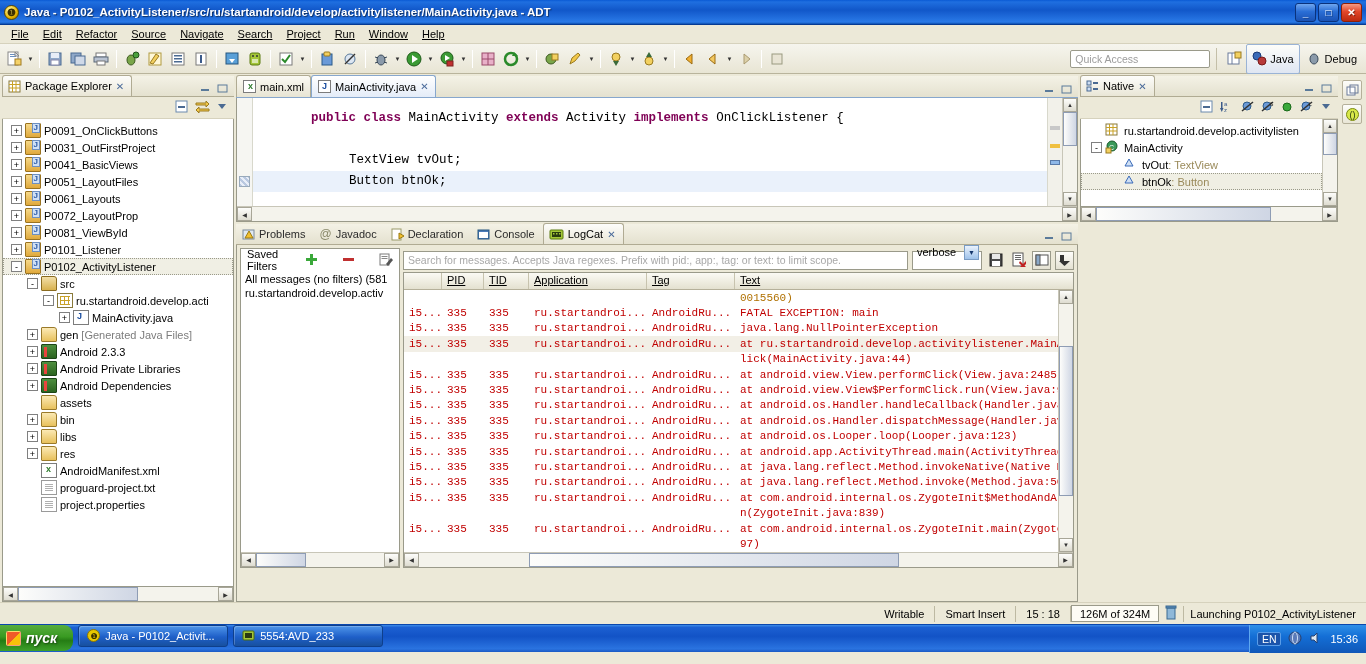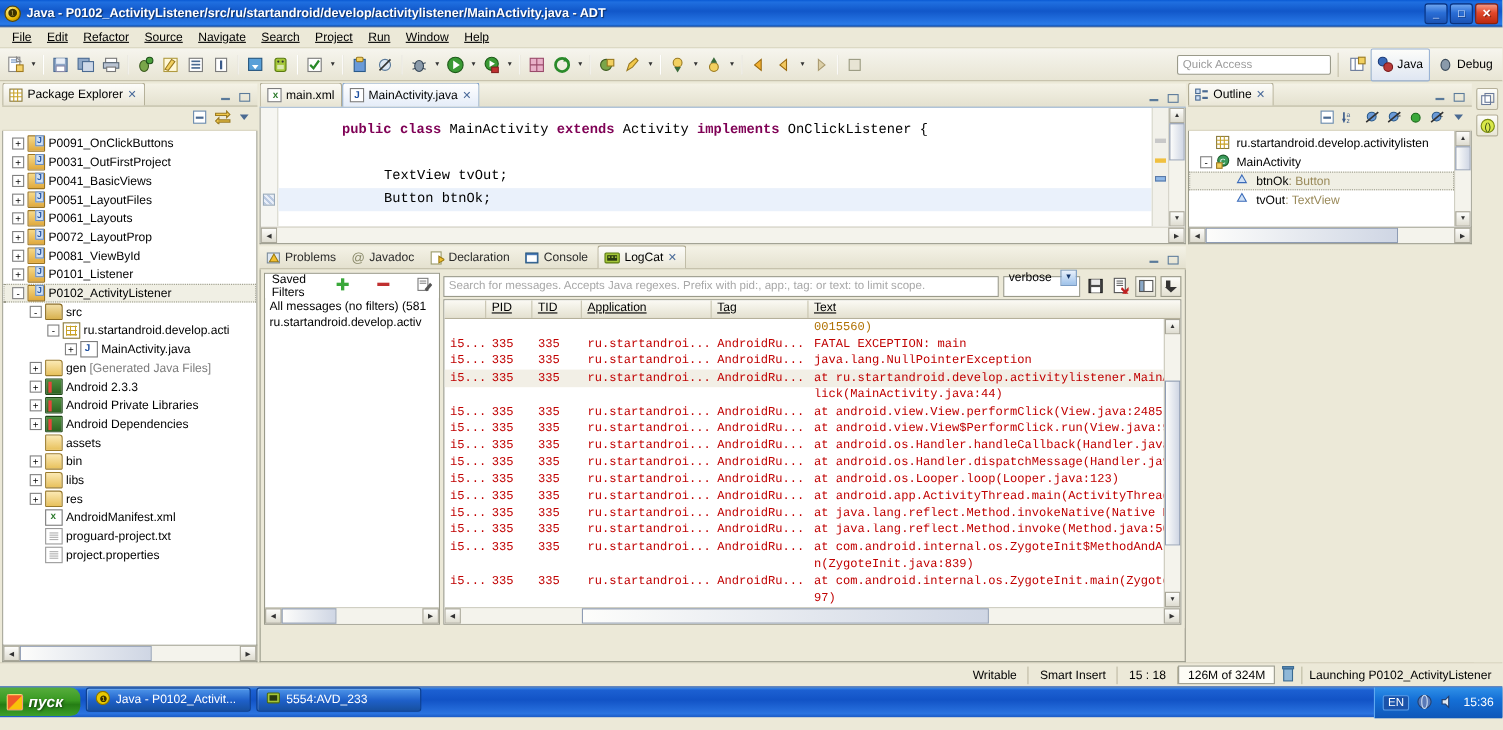--- a/index.html
+++ b/index.html
@@ -987,21 +987,21 @@
 
   <div class="view" id="outline" style="height:146px;align-self:flex-start;">
     <div class="viewtabrow">
       <div class="vtab">
         <svg width="13" height="13">
             <rect x="1" y="1" width="4" height="4" fill="#cfe0f5" stroke="#4a6a92"></rect>
             <rect x="1" y="7" width="4" height="4" fill="#cfe0f5" stroke="#4a6a92"></rect>
             <rect x="7" y="2" width="5" height="2" fill="#4a6a92"></rect>
             <rect x="7" y="8" width="5" height="2" fill="#4a6a92"></rect>
           </svg>
-        <span>Outline</span>
+        <span>Native</span>
         <span class="gx">✕</span>
       </div>
       <div class="vctrls">
         <div class="vctrl">
             <svg width="11" height="9">
               <rect x="1" y="5" width="8" height="2" fill="#5a7a9a"></rect>
             </svg>
           </div>
         <div class="vctrl">
             <svg width="11" height="9">
@@ -1060,37 +1060,37 @@
             <div class="trow">
               <span class="tspacer" style="width: 8px;"></span>
               <span class="texp">-</span>
               <span class="ic"><svg width="15" height="14">
                   <circle cx="7" cy="6" r="5" fill="#3a9a5a" stroke="#1a5a2a"></circle>
                   <text x="4" y="9.5" font-size="7" fill="#fff">C</text>
                   <rect x="1" y="8" width="5" height="5" fill="#f2d060" stroke="#9a7a20"></rect>
                 </svg></span>
               <span class="tlbl">MainActivity</span>
             </div>
+            <div class="trow">
+              <span class="tspacer" style="width: 26px;"></span>
+              <span class="tspacer" style="width: 14px;"></span>
+              <span class="ic"><svg width="14" height="13">
+                  <polygon points="6,2 10,9 2,9" fill="#cfe0f5" stroke="#3a6ab8"></polygon>
+                </svg></span>
+              <span class="tlbl">tvOut</span>
+              <span style="color: rgb(154, 138, 90);"> : TextView</span>
+            </div>
             <div class="trow sel">
               <span class="tspacer" style="width: 26px;"></span>
               <span class="tspacer" style="width: 14px;"></span>
               <span class="ic"><svg width="14" height="13">
                   <polygon points="6,2 10,9 2,9" fill="#cfe0f5" stroke="#3a6ab8"></polygon>
                 </svg></span>
               <span class="tlbl">btnOk</span>
               <span style="color: rgb(154, 138, 90);"> : Button</span>
-            </div>
-            <div class="trow">
-              <span class="tspacer" style="width: 26px;"></span>
-              <span class="tspacer" style="width: 14px;"></span>
-              <span class="ic"><svg width="14" height="13">
-                  <polygon points="6,2 10,9 2,9" fill="#cfe0f5" stroke="#3a6ab8"></polygon>
-                </svg></span>
-              <span class="tlbl">tvOut</span>
-              <span style="color: rgb(154, 138, 90);"> : TextView</span>
             </div>
           </div>
         <div class="vscroll">
           <div class="sbtn">▲</div>
           <div class="sthumb" style="height:22px;"></div>
           <div class="strack"></div>
           <div class="sbtn">▼</div>
         </div>
       </div>
     </div>

